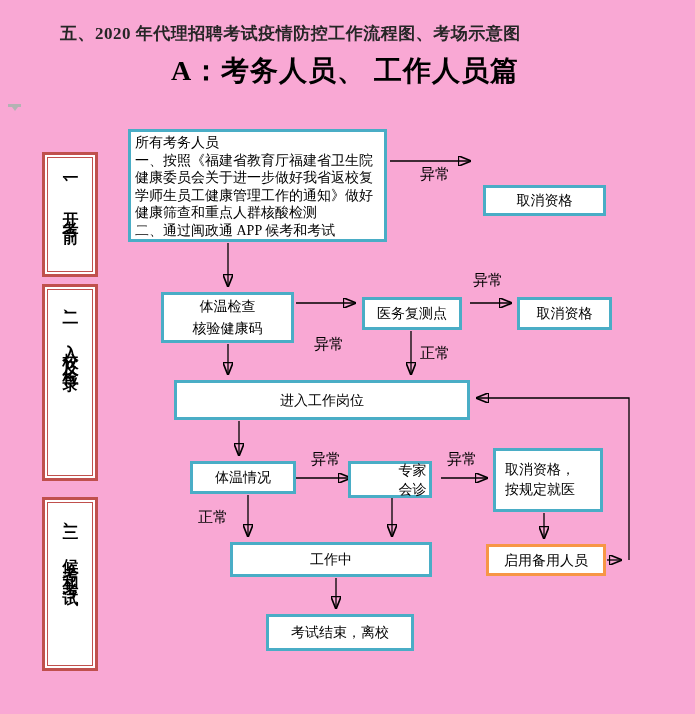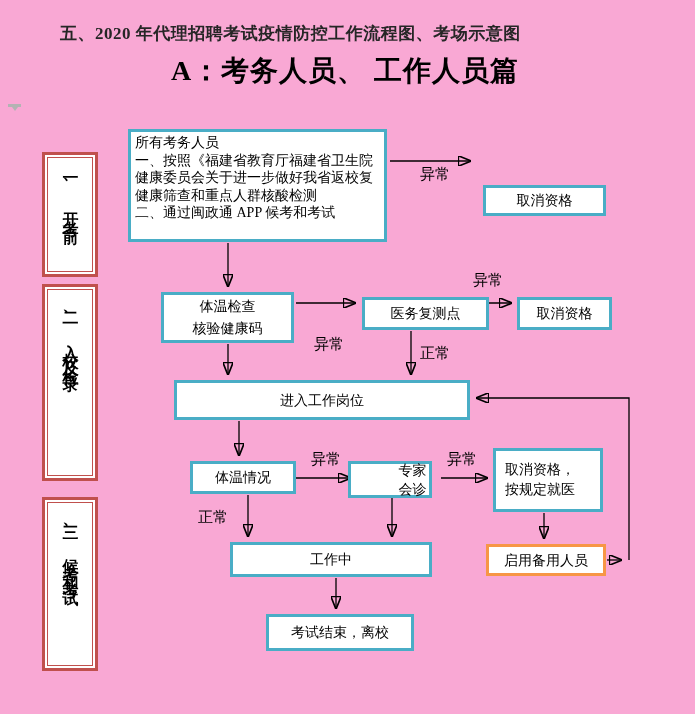--- a/index.html
+++ b/index.html
@@ -28,21 +28,21 @@
   .node { position:absolute; border:3px solid #4AADC6; background:#fff;
     display:flex; flex-direction:column; align-items:center; justify-content:center;
     font-size:14px; line-height:19px; text-align:center; }
   .node.orange { border-color:#F79646;text-align:right; }
 
   #info-box { left:128px; top:129px; width:259px; height:113px;
     align-items:flex-start; justify-content:flex-start; text-align:left;
     padding:2px 4px; font-size:14px; line-height:17.6px; }
   #cancel-1    { left:483px; top:185px; width:123px; height:31px; }
   #temp-check  { left:161px; top:292px; width:133px; height:51px; line-height:22px; }
-  #medical     { left:362px; top:297px; width:127px; height:33px; }
+  #medical     { left:362px; top:297px; width:100px; height:33px; }
   #cancel-2    { left:517px; top:297px; width:95px;  height:33px; }
   #enter-work  { left:174px; top:380px; width:296px; height:40px; }
   #temp-status { left:190px; top:461px; width:106px; height:33px; }
   #expert      { left:348px; top:461px; width:84px;  height:37px;padding-left:45px; }
   #cancel-3    { left:493px; top:448px; width:110px; height:64px;
                  align-items:flex-start; text-align:right; padding-left:9px; line-height:20px; }
   #backup      { left:486px; top:544px; width:120px; height:32px; }
   #working     { left:230px; top:542px; width:202px; height:35px; }
   #exam-end    { left:266px; top:614px; width:148px; height:37px; }
 
@@ -133,20 +133,21 @@
   <div class="stage" id="stage-3">
     <div class="stage-inner">
       <div class="stage-label">三、候考和考试</div>
     </div>
   </div>
 
   <div class="node" id="info-box">
     <div>所有考务人员</div>
     <div>一、按照《福建省教育厅福建省卫生院</div>
     <div>健康委员会关于进一步做好我省返校复</div>
+    <div>学师生员工健康管理工作的通知》做好</div>
     <div>健康筛查和重点人群核酸检测</div>
     <div>二、通过闽政通 APP 候考和考试</div>
   </div>
 
   <div class="node" id="cancel-1">取消资格</div>
 
   <div class="node" id="temp-check">
     <div>体温检查</div>
     <div>核验健康码</div>
   </div>

